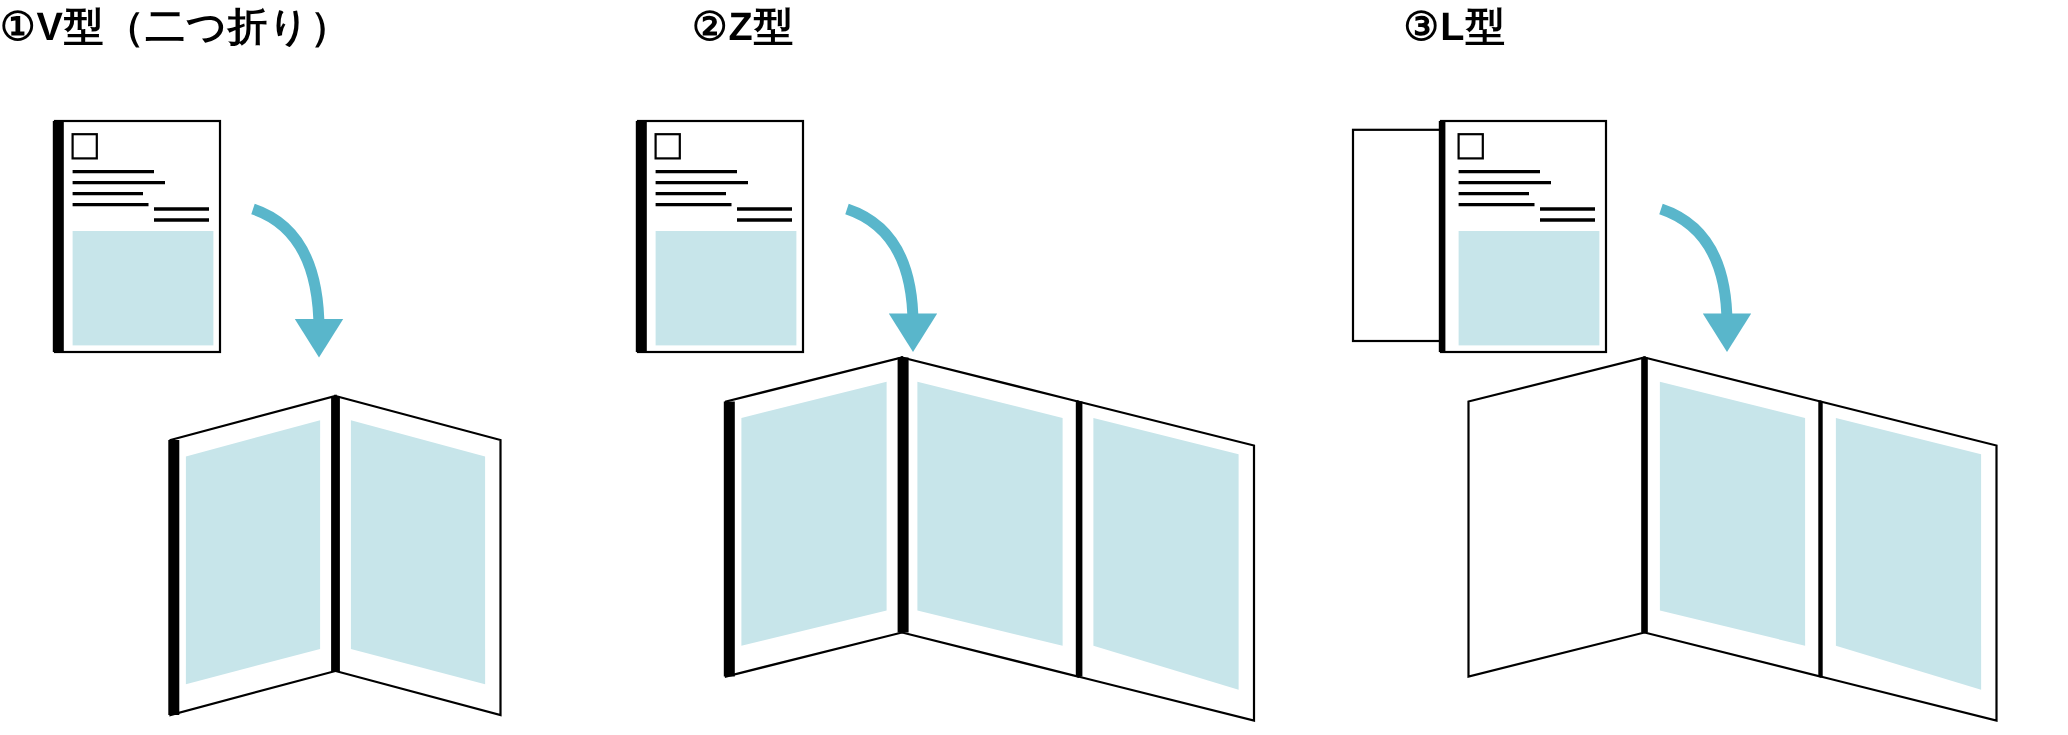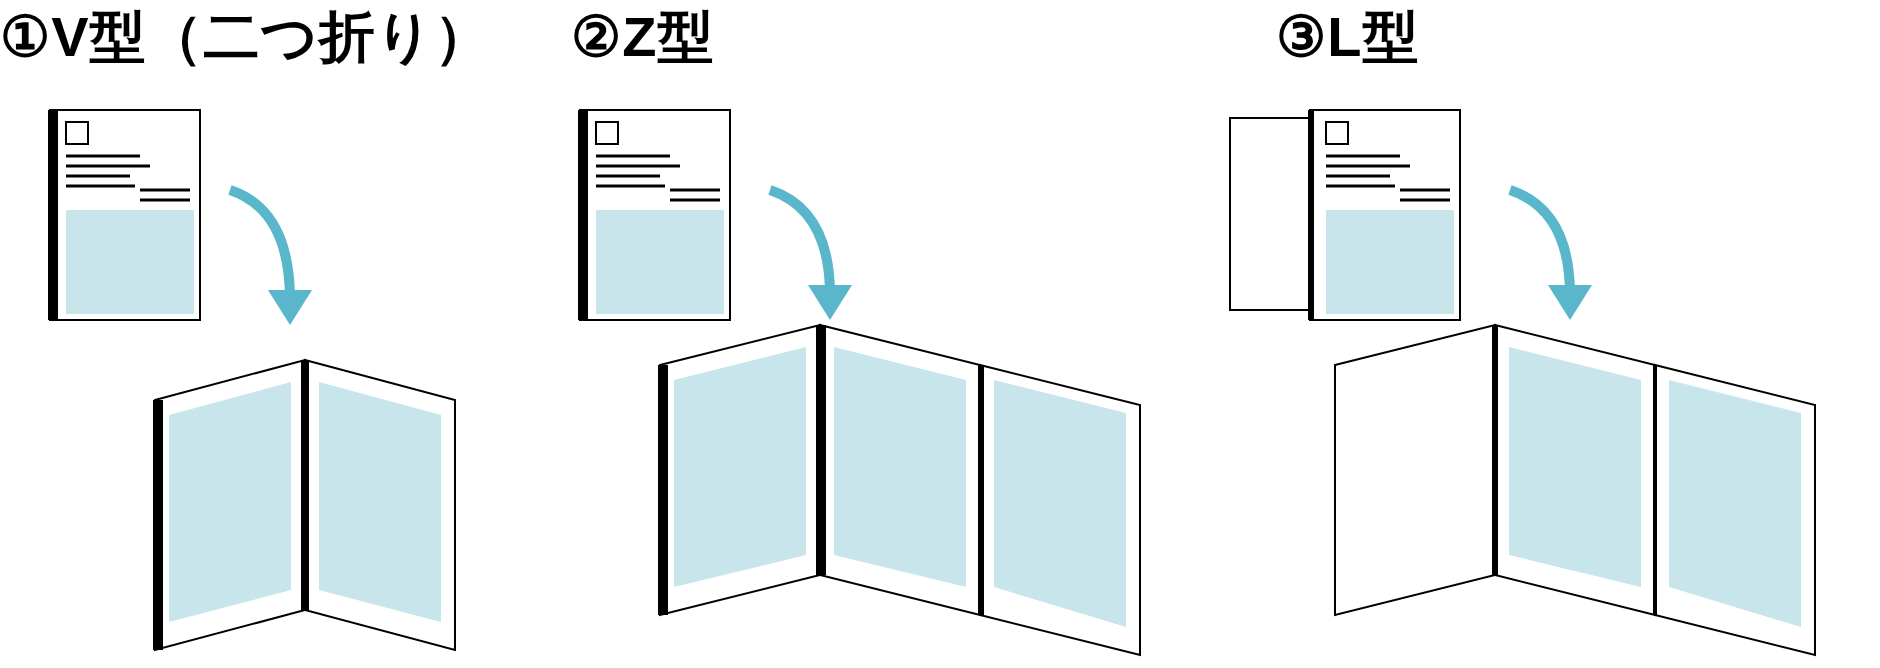--- a/index.html
+++ b/index.html
@@ -1,25 +1,25 @@
 <!DOCTYPE html>
 <html><head>
 <meta charset="utf-8">
 <style>
   html,body{margin:0;padding:0;background:#fff;}
   body{width:1880px;height:668px;position:relative;font-family:"Hiragino Sans","Yu Gothic","Meiryo",sans-serif;color:#000;}
-  .heading{position:absolute;top:0;font-size:56px;font-weight:700;letter-spacing:1px;}
+  .heading{position:absolute;top:0;font-size:36px;font-weight:700;letter-spacing:1px;}
   .col{position:absolute;top:100px;}
   svg{display:block;}
 </style>
 </head>
 <body>
 
 <div class="heading" style="left:0px">①V型（二つ折り）</div>
-<div class="heading" style="left:571px">②Z型</div>
+<div class="heading" style="left:629px">②Z型</div>
 <div class="heading" style="left:1276px">③L型</div>
 
 <div class="col" style="left:30px">
 <svg width="520" height="560" viewBox="0 0 520 560">
 
   <g>
     <rect x="20" y="10" width="150" height="210" fill="#fff" stroke="#000" stroke-width="2"></rect>
     <rect x="18" y="10" width="10" height="210" fill="#000"></rect>
     <rect x="36" y="110" width="128" height="104" fill="#c7e5ea"></rect>
 

